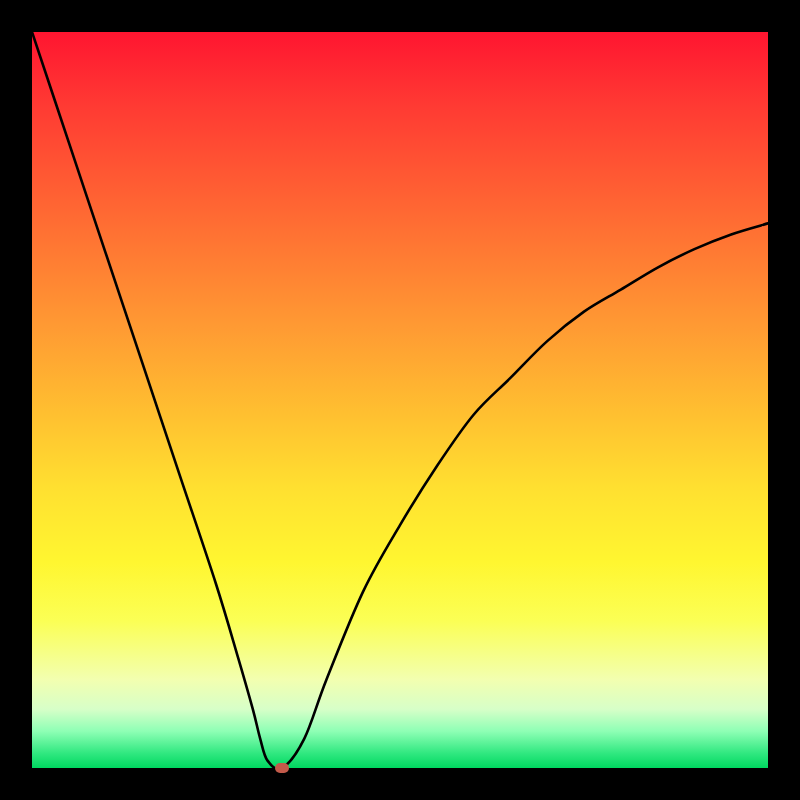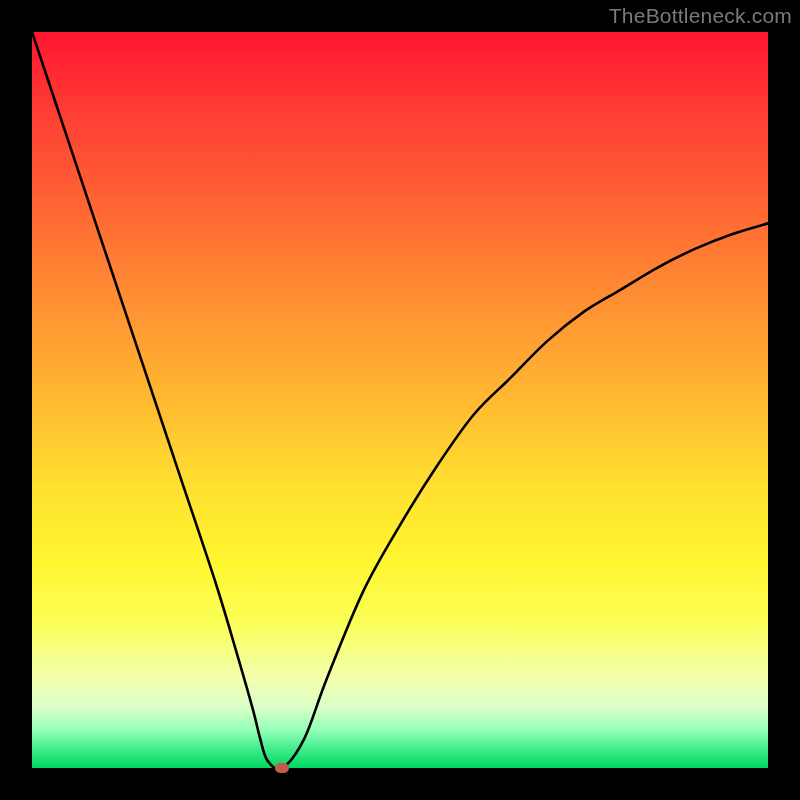--- a/index.html
+++ b/index.html
@@ -71,14 +71,13 @@
 
 <div class="frame">
 
   <div class="plot-area">
     <svg class="curve" viewBox="0 0 736 736" preserveAspectRatio="none">
       <path id="curve-path" d="M 0.00 0.00 C 6.13 18.40, 24.53 73.60, 36.80 110.40 C 49.07 147.20, 61.33 184.00, 73.60 220.80 C 85.87 257.60, 98.13 294.40, 110.40 331.20 C 122.67 368.00, 134.93 404.80, 147.20 441.60 C 159.47 478.40, 174.19 521.33, 184.00 552.00 C 193.81 582.67, 199.95 604.75, 206.08 625.60 C 212.21 646.45, 217.12 663.63, 220.80 677.12 C 224.48 690.61, 225.71 697.97, 228.16 706.56 C 230.61 715.15, 231.84 723.73, 235.52 728.64 C 239.20 733.55, 244.11 739.68, 250.24 736.00 C 256.37 732.32, 264.96 721.28, 272.32 706.56 C 279.68 691.84, 284.59 672.21, 294.40 647.68 C 304.21 623.15, 318.93 585.12, 331.20 559.36 C 343.47 533.60, 355.73 513.97, 368.00 493.12 C 380.27 472.27, 392.53 452.64, 404.80 434.24 C 417.07 415.84, 429.33 397.44, 441.60 382.72 C 453.87 368.00, 466.13 358.19, 478.40 345.92 C 490.67 333.65, 502.93 320.16, 515.20 309.12 C 527.47 298.08, 539.73 288.27, 552.00 279.68 C 564.27 271.09, 576.53 264.96, 588.80 257.60 C 601.07 250.24, 613.33 242.27, 625.60 235.52 C 637.87 228.77, 650.13 222.64, 662.40 217.12 C 674.67 211.60, 686.93 206.69, 699.20 202.40 C 711.47 198.11, 729.87 193.20, 736.00 191.36" fill="none" stroke="#000" stroke-width="2.6" stroke-linejoin="round" stroke-linecap="round"></path>
     </svg>
     <div class="marker" id="min-marker" style="left: 250.24px; top: 736px; background: rgb(195, 90, 74);"></div>
   </div>
 
-  <div class="watermark">TheBottleneck.com</div>
 </div>
 
 </body></html>

